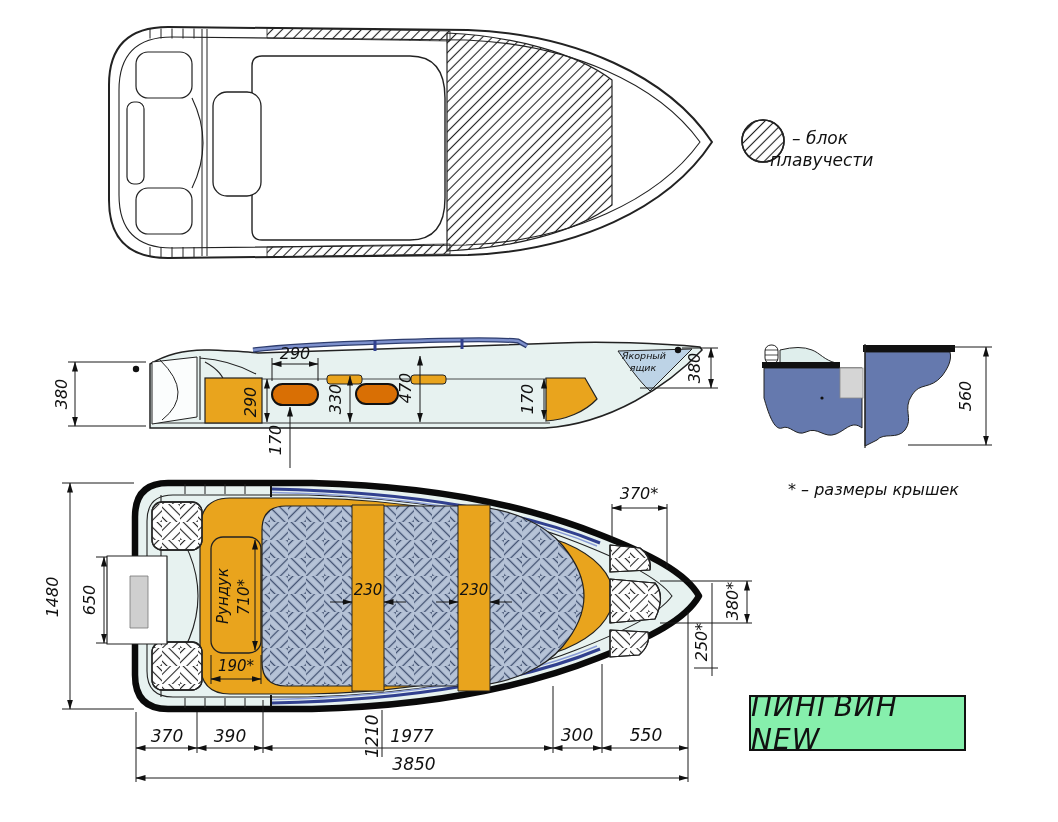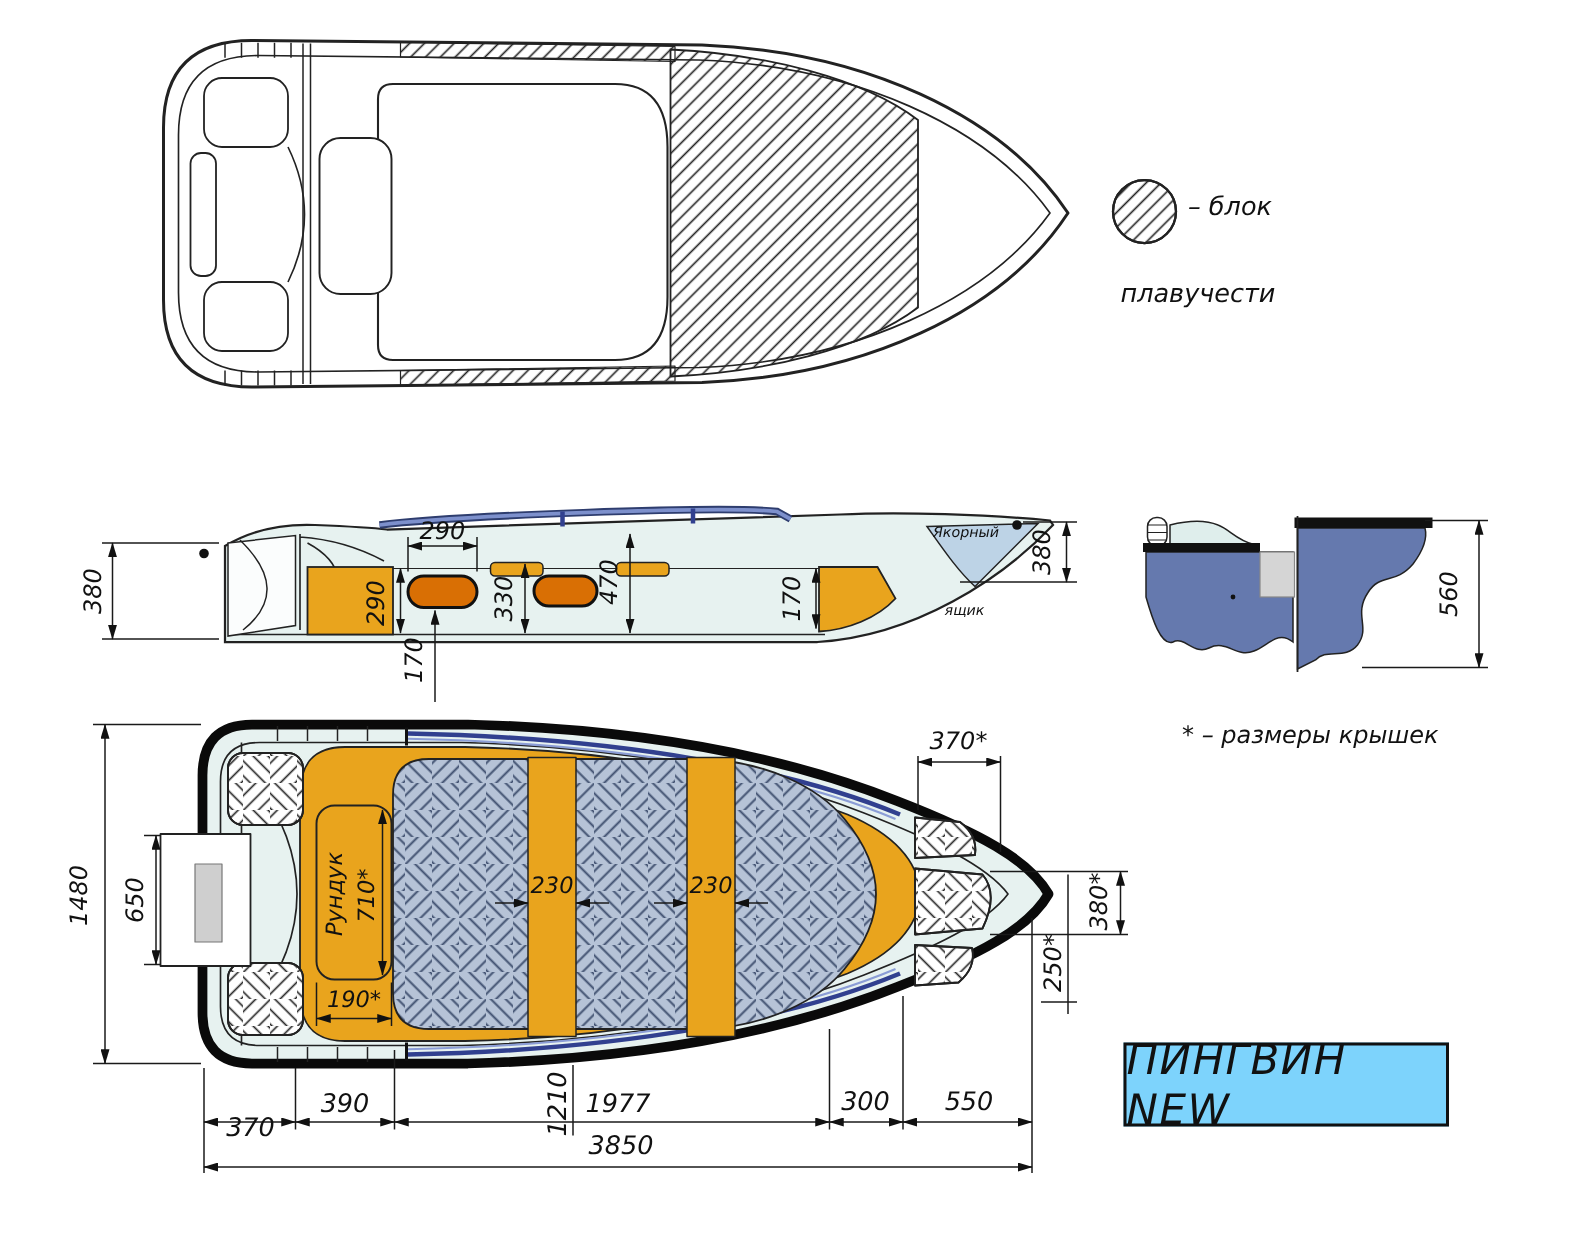--- a/index.html
+++ b/index.html
@@ -8,21 +8,21 @@
   #art{position:absolute;left:0;top:0;}
   .lbl{position:absolute;font:italic 16px "DejaVu Sans",sans-serif;color:#111;
        text-align:center;white-space:nowrap;line-height:16px;}
   .rot{transform:rotate(-90deg);transform-origin:center;}
   .sm{font-size:15px;}
   .tiny{font-size:9.5px;line-height:10px;}
   .big{font-size:17px;}
   .left{text-align:left;}
   #title-box{position:absolute;left:749px;top:695px;width:213px;height:52px;
              border:2.5px solid #111;display:flex;align-items:center;justify-content:center;
-             font:italic 28px "DejaVu Sans",sans-serif;color:#111;letter-spacing:1px;background:#7dd3fc;}
+             font:italic 28px "DejaVu Sans",sans-serif;color:#111;letter-spacing:1px;background:#86efac;}
 </style>
 </head>
 <body>
 
 <div id="stage">
 
 <svg id="art" width="1058" height="822" viewBox="0 0 1058 822">
   <defs>
     <marker id="arr" viewBox="0 0 10 6" refX="9.5" refY="3" markerWidth="10" markerHeight="6" orient="auto-start-reverse">
       <path d="M0,0 L10,3 L0,6 Z" fill="#111"></path>
@@ -221,49 +221,49 @@
     <line x1="136" y1="748" x2="197" y2="748" marker-start="url(#arr)" marker-end="url(#arr)"></line>
     <line x1="197" y1="748" x2="263" y2="748" marker-start="url(#arr)" marker-end="url(#arr)"></line>
     <line x1="263" y1="748" x2="553" y2="748" marker-start="url(#arr)" marker-end="url(#arr)"></line>
     <line x1="553" y1="748" x2="602" y2="748" marker-start="url(#arr)" marker-end="url(#arr)"></line>
     <line x1="602" y1="748" x2="688" y2="748" marker-start="url(#arr)" marker-end="url(#arr)"></line>
     <line x1="136" y1="778" x2="688" y2="778" marker-start="url(#arr)" marker-end="url(#arr)"></line>
   </g>
 </svg>
 
 <div class="lbl big left" style="left:792px;top:130px;">– блок</div>
-<div class="lbl big left" style="left:747px;top:152px;margin-top:36px;">плавучести</div>
+<div class="lbl big left" style="left:770px;top:152px;">плавучести</div>
 
 <div class="lbl rot" style="left:32px;top:386px;width:60px;">380</div>
 <div class="lbl rot" style="left:221px;top:394px;width:60px;">290</div>
 <div class="lbl" style="left:272px;top:346px;width:46px;">290</div>
 <div class="lbl rot" style="left:246px;top:432px;width:60px;">170</div>
 <div class="lbl rot" style="left:306px;top:391px;width:60px;">330</div>
 <div class="lbl rot" style="left:376px;top:380px;width:60px;">470</div>
 <div class="lbl rot" style="left:498px;top:391px;width:60px;">170</div>
 <div class="lbl rot" style="left:665px;top:360px;width:60px;">380</div>
 <div class="lbl tiny" style="left:619px;top:351px;width:50px;">Якорный</div>
-<div class="lbl tiny" style="left:623px;top:363px;width:40px;margin-top:40px;">ящик</div>
+<div class="lbl tiny" style="left:623px;top:363px;width:40px;">ящик</div>
 
 <div class="lbl rot" style="left:936px;top:388px;width:60px;">560</div>
 
 <div class="lbl left" style="left:788px;top:482px;font-size:16px;">* – размеры крышек</div>
 
 <div class="lbl rot" style="left:23px;top:589px;width:60px;">1480</div>
 <div class="lbl rot" style="left:60px;top:592px;width:60px;">650</div>
 <div class="lbl" style="left:610px;top:486px;width:58px;">370*</div>
 <div class="lbl rot" style="left:703px;top:593px;width:60px;">380*</div>
 <div class="lbl rot" style="left:672px;top:634px;width:60px;">250*</div>
 <div class="lbl sm" style="left:342px;top:582px;width:52px;">230</div>
 <div class="lbl sm" style="left:448px;top:582px;width:52px;">230</div>
 <div class="lbl sm rot" style="left:192px;top:588px;width:62px;">Рундук</div>
 <div class="lbl sm rot" style="left:214px;top:589px;width:60px;">710*</div>
 <div class="lbl sm" style="left:208px;top:658px;width:56px;">190*</div>
 
-<div class="lbl big" style="left:142px;top:728px;width:50px;margin-top:16px;">370</div>
+<div class="lbl big" style="left:142px;top:728px;width:50px;">370</div>
 <div class="lbl big" style="left:205px;top:728px;width:50px;">390</div>
 <div class="lbl big rot" style="left:342px;top:728px;width:60px;">1210</div>
 <div class="lbl big" style="left:384px;top:728px;width:56px;">1977</div>
 <div class="lbl big" style="left:552px;top:727px;width:50px;">300</div>
 <div class="lbl big" style="left:620px;top:727px;width:52px;">550</div>
 <div class="lbl big" style="left:386px;top:756px;width:56px;">3850</div>
 
 <div id="title-box">
   <span>ПИНГВИН NEW</span>
 </div>

